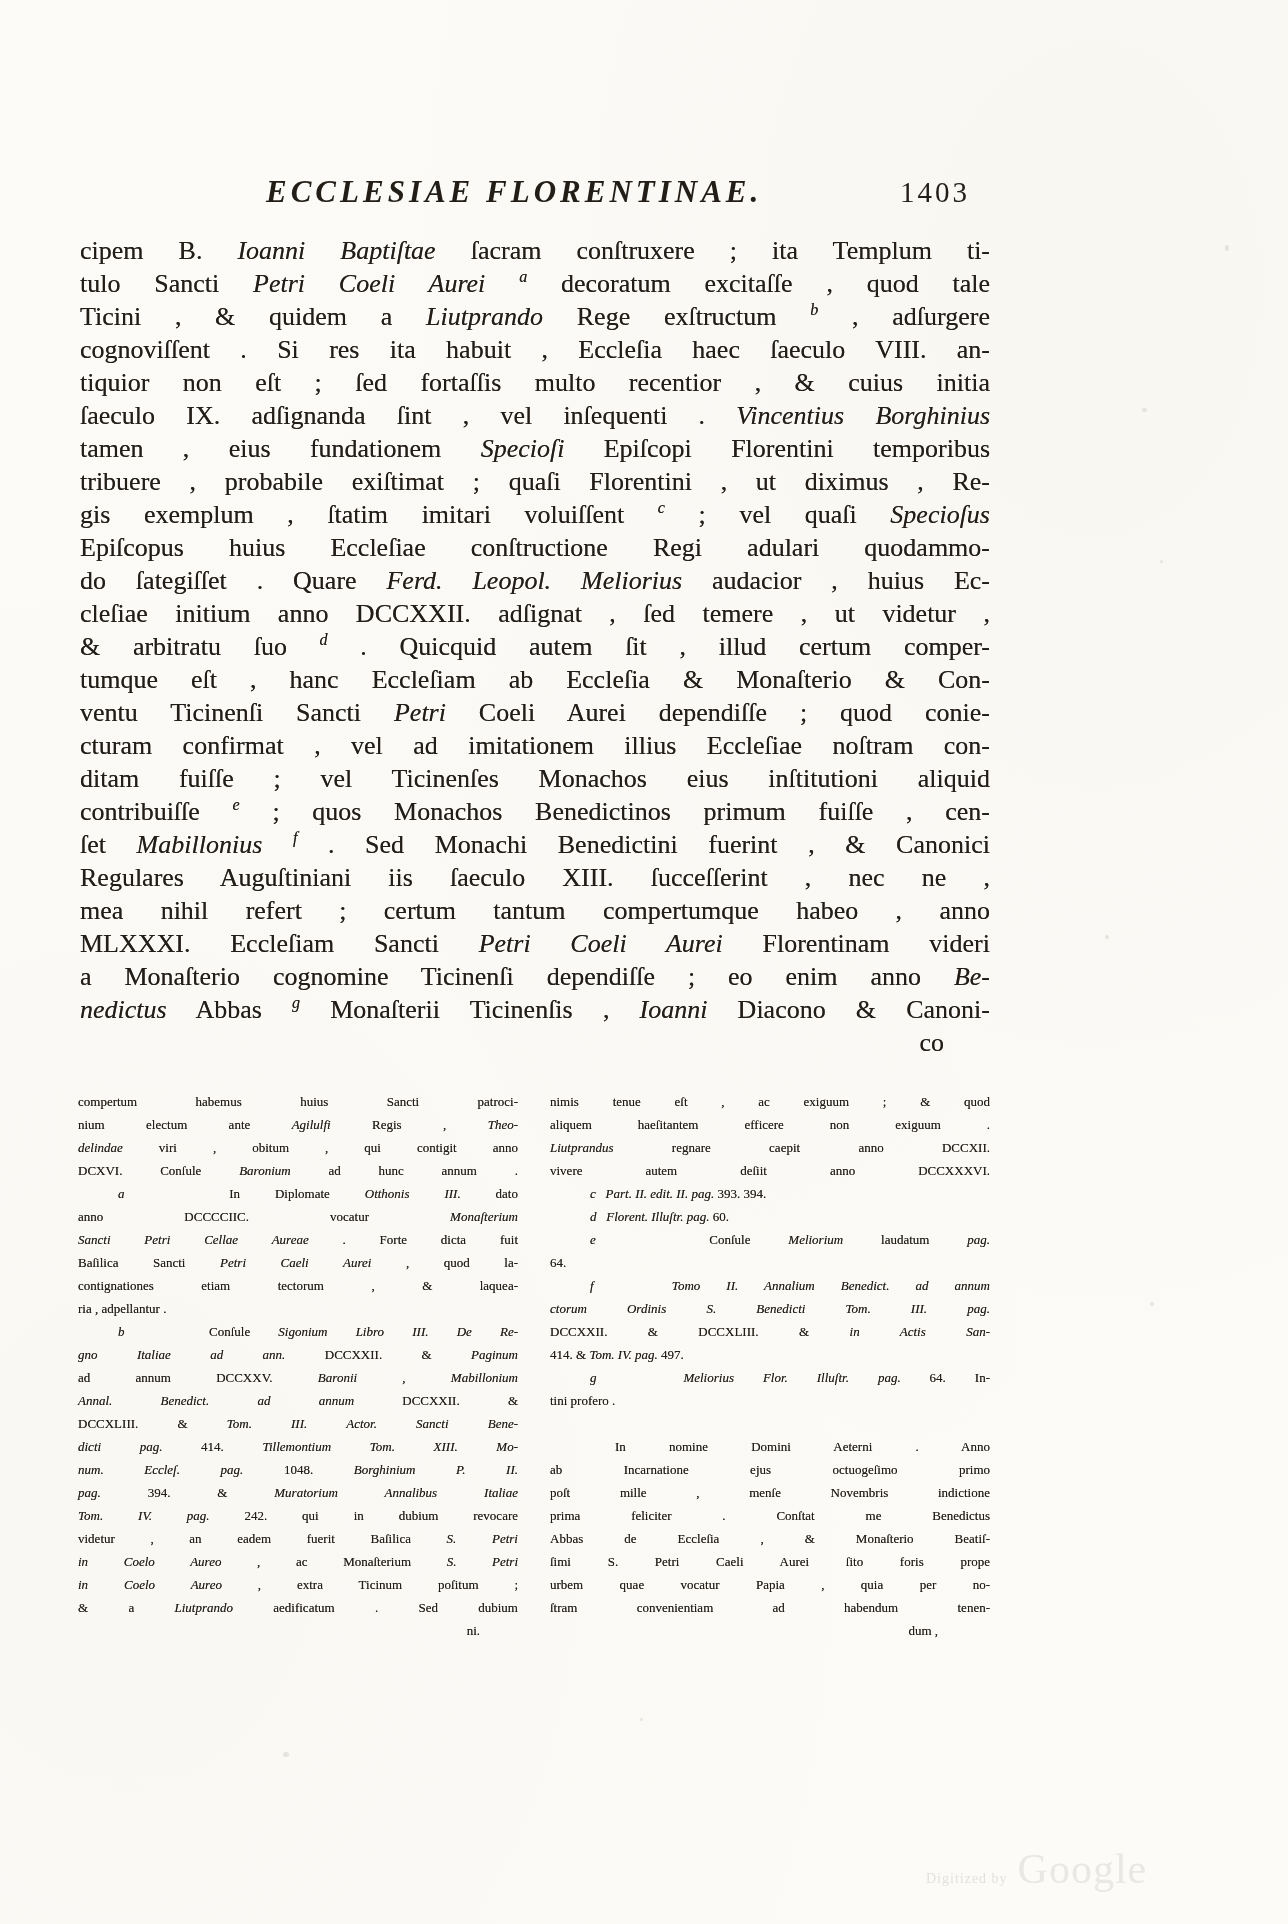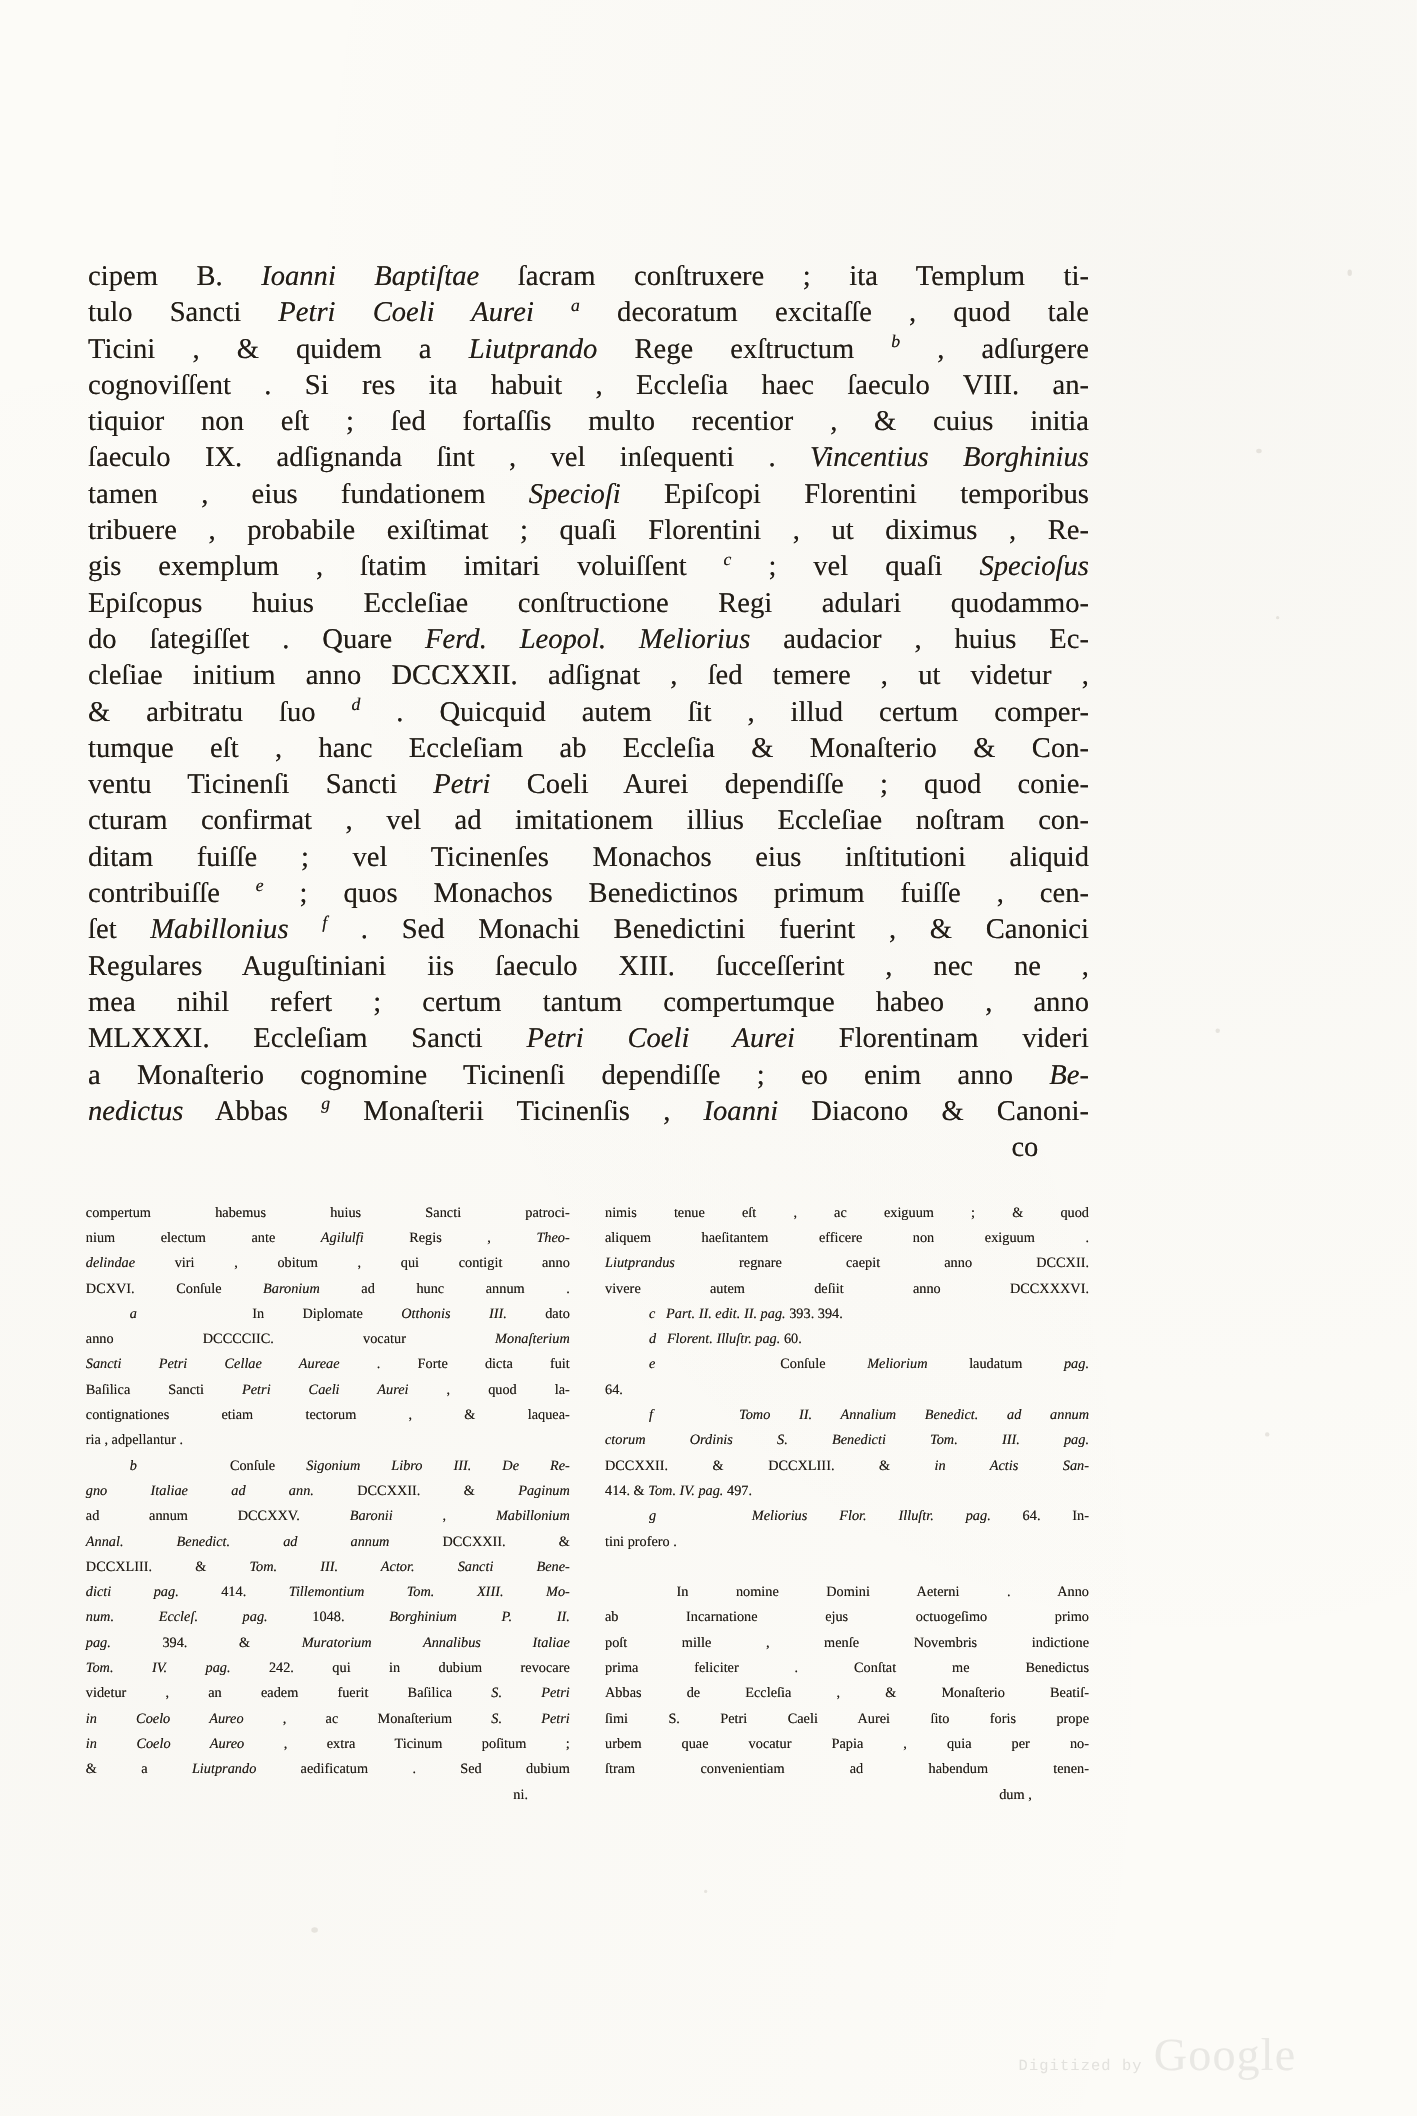--- a/index.html
+++ b/index.html
@@ -28,30 +28,34 @@
   .fn-cw{height:23px;line-height:23px;text-align:right;}
   .fn-cw-left{padding-right:38px;}
   .fn-cw-right{padding-right:52px;}
 
   .al-j{text-align:justify;text-align-last:justify;text-justify:inter-word;}
   .al-l{text-align:left;text-align-last:left;}
   .it{font-style:italic;}
   sup.fnm{font-style:italic;font-size:.62em;line-height:0;vertical-align:super;}
 
   .watermark{position:absolute;top:1845px;left:926px;display:flex;align-items:baseline;gap:10px;}
-  .wm-prefix{font-family:Liberation Mono, monospace;font-size:14px;color:#e2e1dd;letter-spacing:1px;}
+  .wm-prefix{font-family:Liberation Serif, serif;font-size:14px;color:#e2e1dd;letter-spacing:1px;}
   .wm-brand{font-size:42px;color:#e9e8e4;letter-spacing:1px;}
 
   .speck{position:absolute;background:#b8b2a8;border-radius:50%;opacity:.3;}
 </style>
 </head>
 <body>
 
 <div class="page">
 
+  <div class="running-header">
+    <div class="header-title">ECCLESIAE FLORENTINAE.</div>
+    <div class="page-number">1403</div>
+  </div>
 
   <div class="main-text">
     <div>
         <div class="tline al-j"><span>cipem B. </span><span class="it">Ioanni Baptiſtae</span><span> ſacram conſtruxere ; ita Templum ti-</span></div>
         <div class="tline al-j"><span>tulo Sancti </span><span class="it">Petri Coeli Aurei</span><span> </span><sup class="fnm it">a</sup><span> decoratum excitaſſe , quod tale</span></div>
         <div class="tline al-j"><span>Ticini , &amp; quidem a </span><span class="it">Liutprando</span><span> Rege exſtructum </span><sup class="fnm it">b</sup><span> , adſurgere</span></div>
         <div class="tline al-j"><span>cognoviſſent . Si res ita habuit , Eccleſia haec ſaeculo VIII. an-</span></div>
         <div class="tline al-j"><span>tiquior non eſt ; ſed fortaſſis multo recentior , &amp; cuius initia</span></div>
         <div class="tline al-j"><span>ſaeculo IX. adſignanda ſint , vel inſequenti . </span><span class="it">Vincentius Borghinius</span></div>
         <div class="tline al-j"><span>tamen , eius fundationem </span><span class="it">Specioſi</span><span> Epiſcopi Florentini temporibus</span></div>

